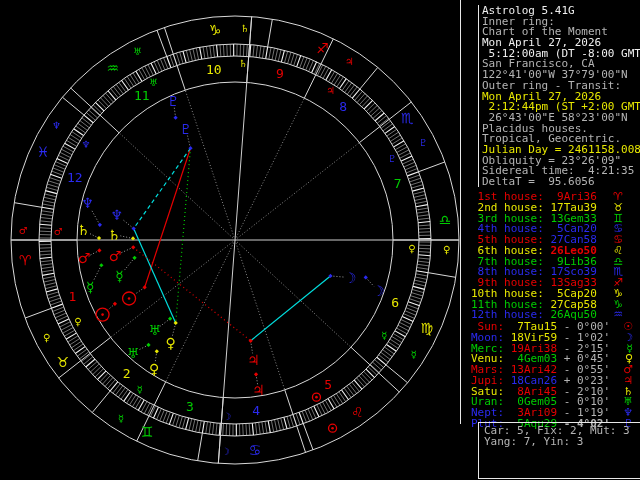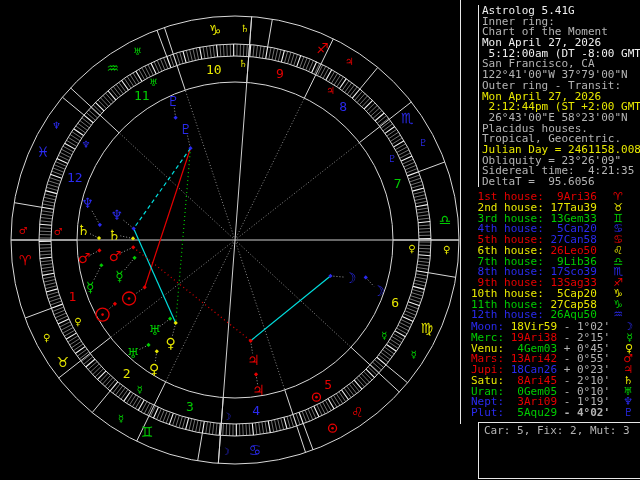--- a/index.html
+++ b/index.html
@@ -565,38 +565,40 @@
         <div class="row" style="color: rgb(180, 180, 180);">Obliquity = 23°26'09"</div>
         <div class="row" style="color: rgb(180, 180, 180);">Sidereal time:  4:21:35</div>
         <div class="row" style="color: rgb(180, 180, 180);">DeltaT =  95.6056</div>
       </div>
     <div id="houses">
         <div class="hrow"><span style="color: rgb(230, 0, 0);"> 1st house:</span><span style="color: rgb(230, 0, 0);">  9Ari36</span><span class="glyphcol" style="color: rgb(230, 0, 0);">♈</span></div>
         <div class="hrow"><span style="color: rgb(232, 232, 0);"> 2nd house:</span><span style="color: rgb(232, 232, 0);"> 17Tau39</span><span class="glyphcol" style="color: rgb(232, 232, 0);">♉</span></div>
         <div class="hrow"><span style="color: rgb(0, 204, 0);"> 3rd house:</span><span style="color: rgb(0, 204, 0);"> 13Gem33</span><span class="glyphcol" style="color: rgb(0, 204, 0);">♊</span></div>
         <div class="hrow"><span style="color: rgb(42, 42, 238);"> 4th house:</span><span style="color: rgb(42, 42, 238);">  5Can20</span><span class="glyphcol" style="color: rgb(42, 42, 238);">♋</span></div>
         <div class="hrow"><span style="color: rgb(230, 0, 0);"> 5th house:</span><span style="color: rgb(42, 42, 238);"> 27Can58</span><span class="glyphcol" style="color: rgb(230, 0, 0);">♋</span></div>
-        <div class="hrow"><span style="color: rgb(232, 232, 0);"> 6th house:</span><span style="color: rgb(230, 0, 0);"> 26Leo50</span><span class="glyphcol" style="color: rgb(232, 232, 0);">♌</span></div>
+        <div class="hrow"><span style="color: rgb(232, 232, 0);"> 6th house:</span><span style="color: rgb(230, 0, 0); font-weight: bold;"> 26Leo50</span><span class="glyphcol" style="color: rgb(232, 232, 0);">♌</span></div>
         <div class="hrow"><span style="color: rgb(0, 204, 0);"> 7th house:</span><span style="color: rgb(0, 204, 0);">  9Lib36</span><span class="glyphcol" style="color: rgb(0, 204, 0);">♎</span></div>
         <div class="hrow"><span style="color: rgb(42, 42, 238);"> 8th house:</span><span style="color: rgb(42, 42, 238);"> 17Sco39</span><span class="glyphcol" style="color: rgb(42, 42, 238);">♏</span></div>
         <div class="hrow"><span style="color: rgb(230, 0, 0);"> 9th house:</span><span style="color: rgb(230, 0, 0);"> 13Sag33</span><span class="glyphcol" style="color: rgb(230, 0, 0);">♐</span></div>
         <div class="hrow"><span style="color: rgb(232, 232, 0);">10th house:</span><span style="color: rgb(232, 232, 0);">  5Cap20</span><span class="glyphcol" style="color: rgb(232, 232, 0);">♑</span></div>
         <div class="hrow"><span style="color: rgb(0, 204, 0);">11th house:</span><span style="color: rgb(232, 232, 0);"> 27Cap58</span><span class="glyphcol" style="color: rgb(0, 204, 0);">♑</span></div>
         <div class="hrow"><span style="color: rgb(42, 42, 238);">12th house:</span><span style="color: rgb(0, 204, 0);"> 26Aqu50</span><span class="glyphcol" style="color: rgb(42, 42, 238);">♒</span></div>
       </div>
     <div id="planets">
+        <div class="prow"><span style="color: rgb(230, 0, 0);"> Sun:</span><span style="color: rgb(232, 232, 0);">  7Tau15</span><span style="color: rgb(180, 180, 180);"> - 0°00'</span><span class="glyphcol" style="color: rgb(230, 0, 0);">☉</span></div>
         <div class="prow"><span style="color: rgb(42, 42, 238);">Moon:</span><span style="color: rgb(232, 232, 0);"> 18Vir59</span><span style="color: rgb(180, 180, 180);"> - 1°02'</span><span class="glyphcol" style="color: rgb(42, 42, 238);">☽</span></div>
         <div class="prow"><span style="color: rgb(0, 204, 0);">Merc:</span><span style="color: rgb(230, 0, 0);"> 19Ari38</span><span style="color: rgb(180, 180, 180); text-align: right;"> - 2°15'</span><span class="glyphcol" style="color: rgb(0, 204, 0);">☿</span></div>
         <div class="prow"><span style="color: rgb(232, 232, 0);">Venu:</span><span style="color: rgb(0, 204, 0);">  4Gem03</span><span style="color: rgb(180, 180, 180);"> + 0°45'</span><span class="glyphcol" style="color: rgb(232, 232, 0);">♀</span></div>
         <div class="prow"><span style="color: rgb(230, 0, 0);">Mars:</span><span style="color: rgb(230, 0, 0);"> 13Ari42</span><span style="color: rgb(180, 180, 180);"> - 0°55'</span><span class="glyphcol" style="color: rgb(230, 0, 0);">♂</span></div>
         <div class="prow"><span style="color: rgb(230, 0, 0);">Jupi:</span><span style="color: rgb(42, 42, 238);"> 18Can26</span><span style="color: rgb(180, 180, 180);"> + 0°23'</span><span class="glyphcol" style="color: rgb(230, 0, 0);">♃</span></div>
         <div class="prow"><span style="color: rgb(232, 232, 0);">Satu:</span><span style="color: rgb(230, 0, 0);">  8Ari45</span><span style="color: rgb(180, 180, 180);"> - 2°10'</span><span class="glyphcol" style="color: rgb(232, 232, 0);">♄</span></div>
         <div class="prow"><span style="color: rgb(0, 204, 0);">Uran:</span><span style="color: rgb(0, 204, 0);">  0Gem05</span><span style="color: rgb(180, 180, 180);"> - 0°10'</span><span class="glyphcol" style="color: rgb(0, 204, 0);">♅</span></div>
         <div class="prow"><span style="color: rgb(42, 42, 238);">Nept:</span><span style="color: rgb(230, 0, 0);">  3Ari09</span><span style="color: rgb(180, 180, 180);"> - 1°19'</span><span class="glyphcol" style="color: rgb(42, 42, 238);">♆</span></div>
         <div class="prow"><span style="color: rgb(42, 42, 238);">Plut:</span><span style="color: rgb(0, 204, 0);">  5Aqu29</span><span style="color: rgb(180, 180, 180); font-weight: bold;"> - 4°02'</span><span class="glyphcol" style="color: rgb(42, 42, 238);">♇</span></div>
       </div>
     <div id="statsbox">
       <div id="stats">
           <div class="row" style="color: rgb(180, 180, 180);">Car: 5, Fix: 2, Mut: 3</div>
+          <div class="row" style="color: rgb(180, 180, 180);">Yang: 7, Yin: 3</div>
         </div>
     </div>
   </div>
 </div>
 
 </body></html>

